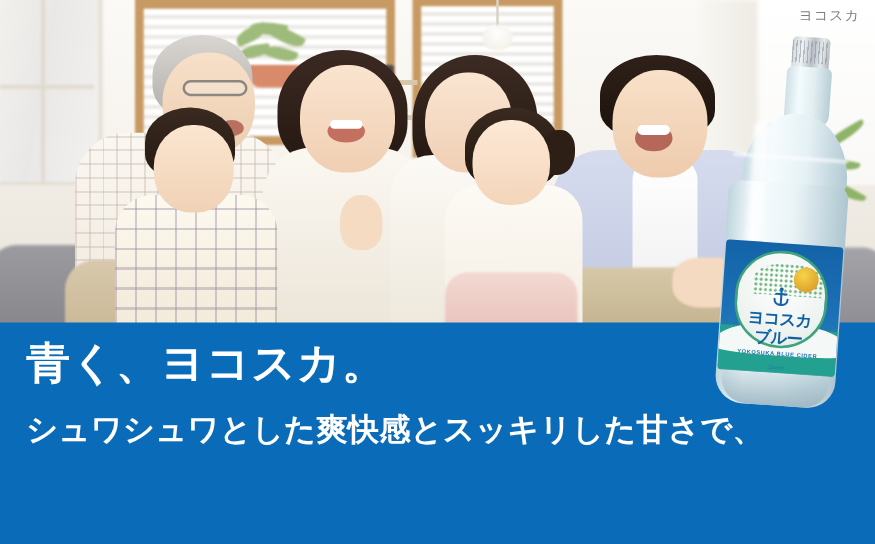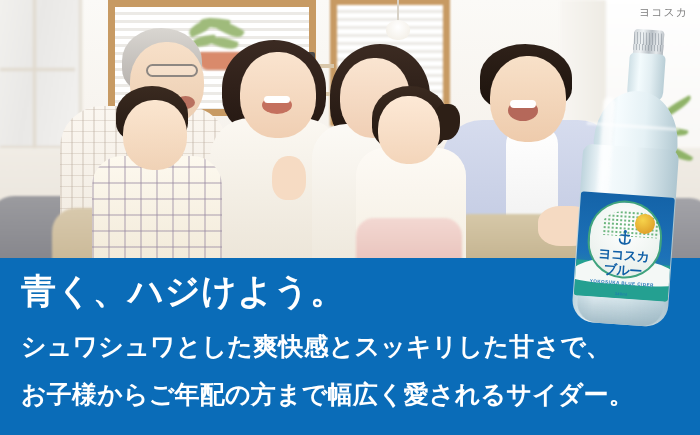--- a/index.html
+++ b/index.html
@@ -343,20 +343,21 @@
     position:absolute; left:21px; top:270px;
     font-size:35px; font-weight:700; color:#ffffff;
     letter-spacing:0.5px; line-height:42px;
     white-space:nowrap;
   }
   .sub {
     position:absolute; left:21px;
     font-size:25px; font-weight:700; color:#ffffff;
     letter-spacing:0.2px; line-height:30px;
     white-space:nowrap;
+    font-family:Liberation Mono, monospace;
   }
   #sub1 { top:331px; }
   #sub2 { top:379px; }
 
   
   #bottle {
     position:absolute; left:556px; top:28px; width:118px; height:296px;
     transform:rotate(4deg);
     transform-origin:50% 90%;
     z-index:5;
@@ -559,23 +560,22 @@
       <div class="leaf-r" style="left:4px;  top:48px; width:38px; height:8px;  transform:rotate(6deg);"></div>
       <div class="leaf-r" style="left:40px; top:12px; width:38px; height:8px;  transform:rotate(-30deg);"></div>
     </div>
   </div>
 
   <div id="banner">
 
     <div id="banner-text"></div>
   </div>
 
-  <div id="headline">青く、ハジけよう。</div>
+  <div id="headline">青く、ヨコスカ。</div>
   <div class="sub" id="sub1">シュワシュワとした爽快感とスッキリした甘さで、</div>
-  <div class="sub" id="sub2">お子様からご年配の方まで幅広く愛されるサイダー。</div>
 
   <div id="bottle">
     <div class="b-cap"></div>
     <div class="b-neck"></div>
     <div class="b-shoulder"></div>
     <div class="b-body"></div>
     <div class="b-liquid-line"></div>
     <div class="b-gloss"></div>
 
     <div class="b-label">

